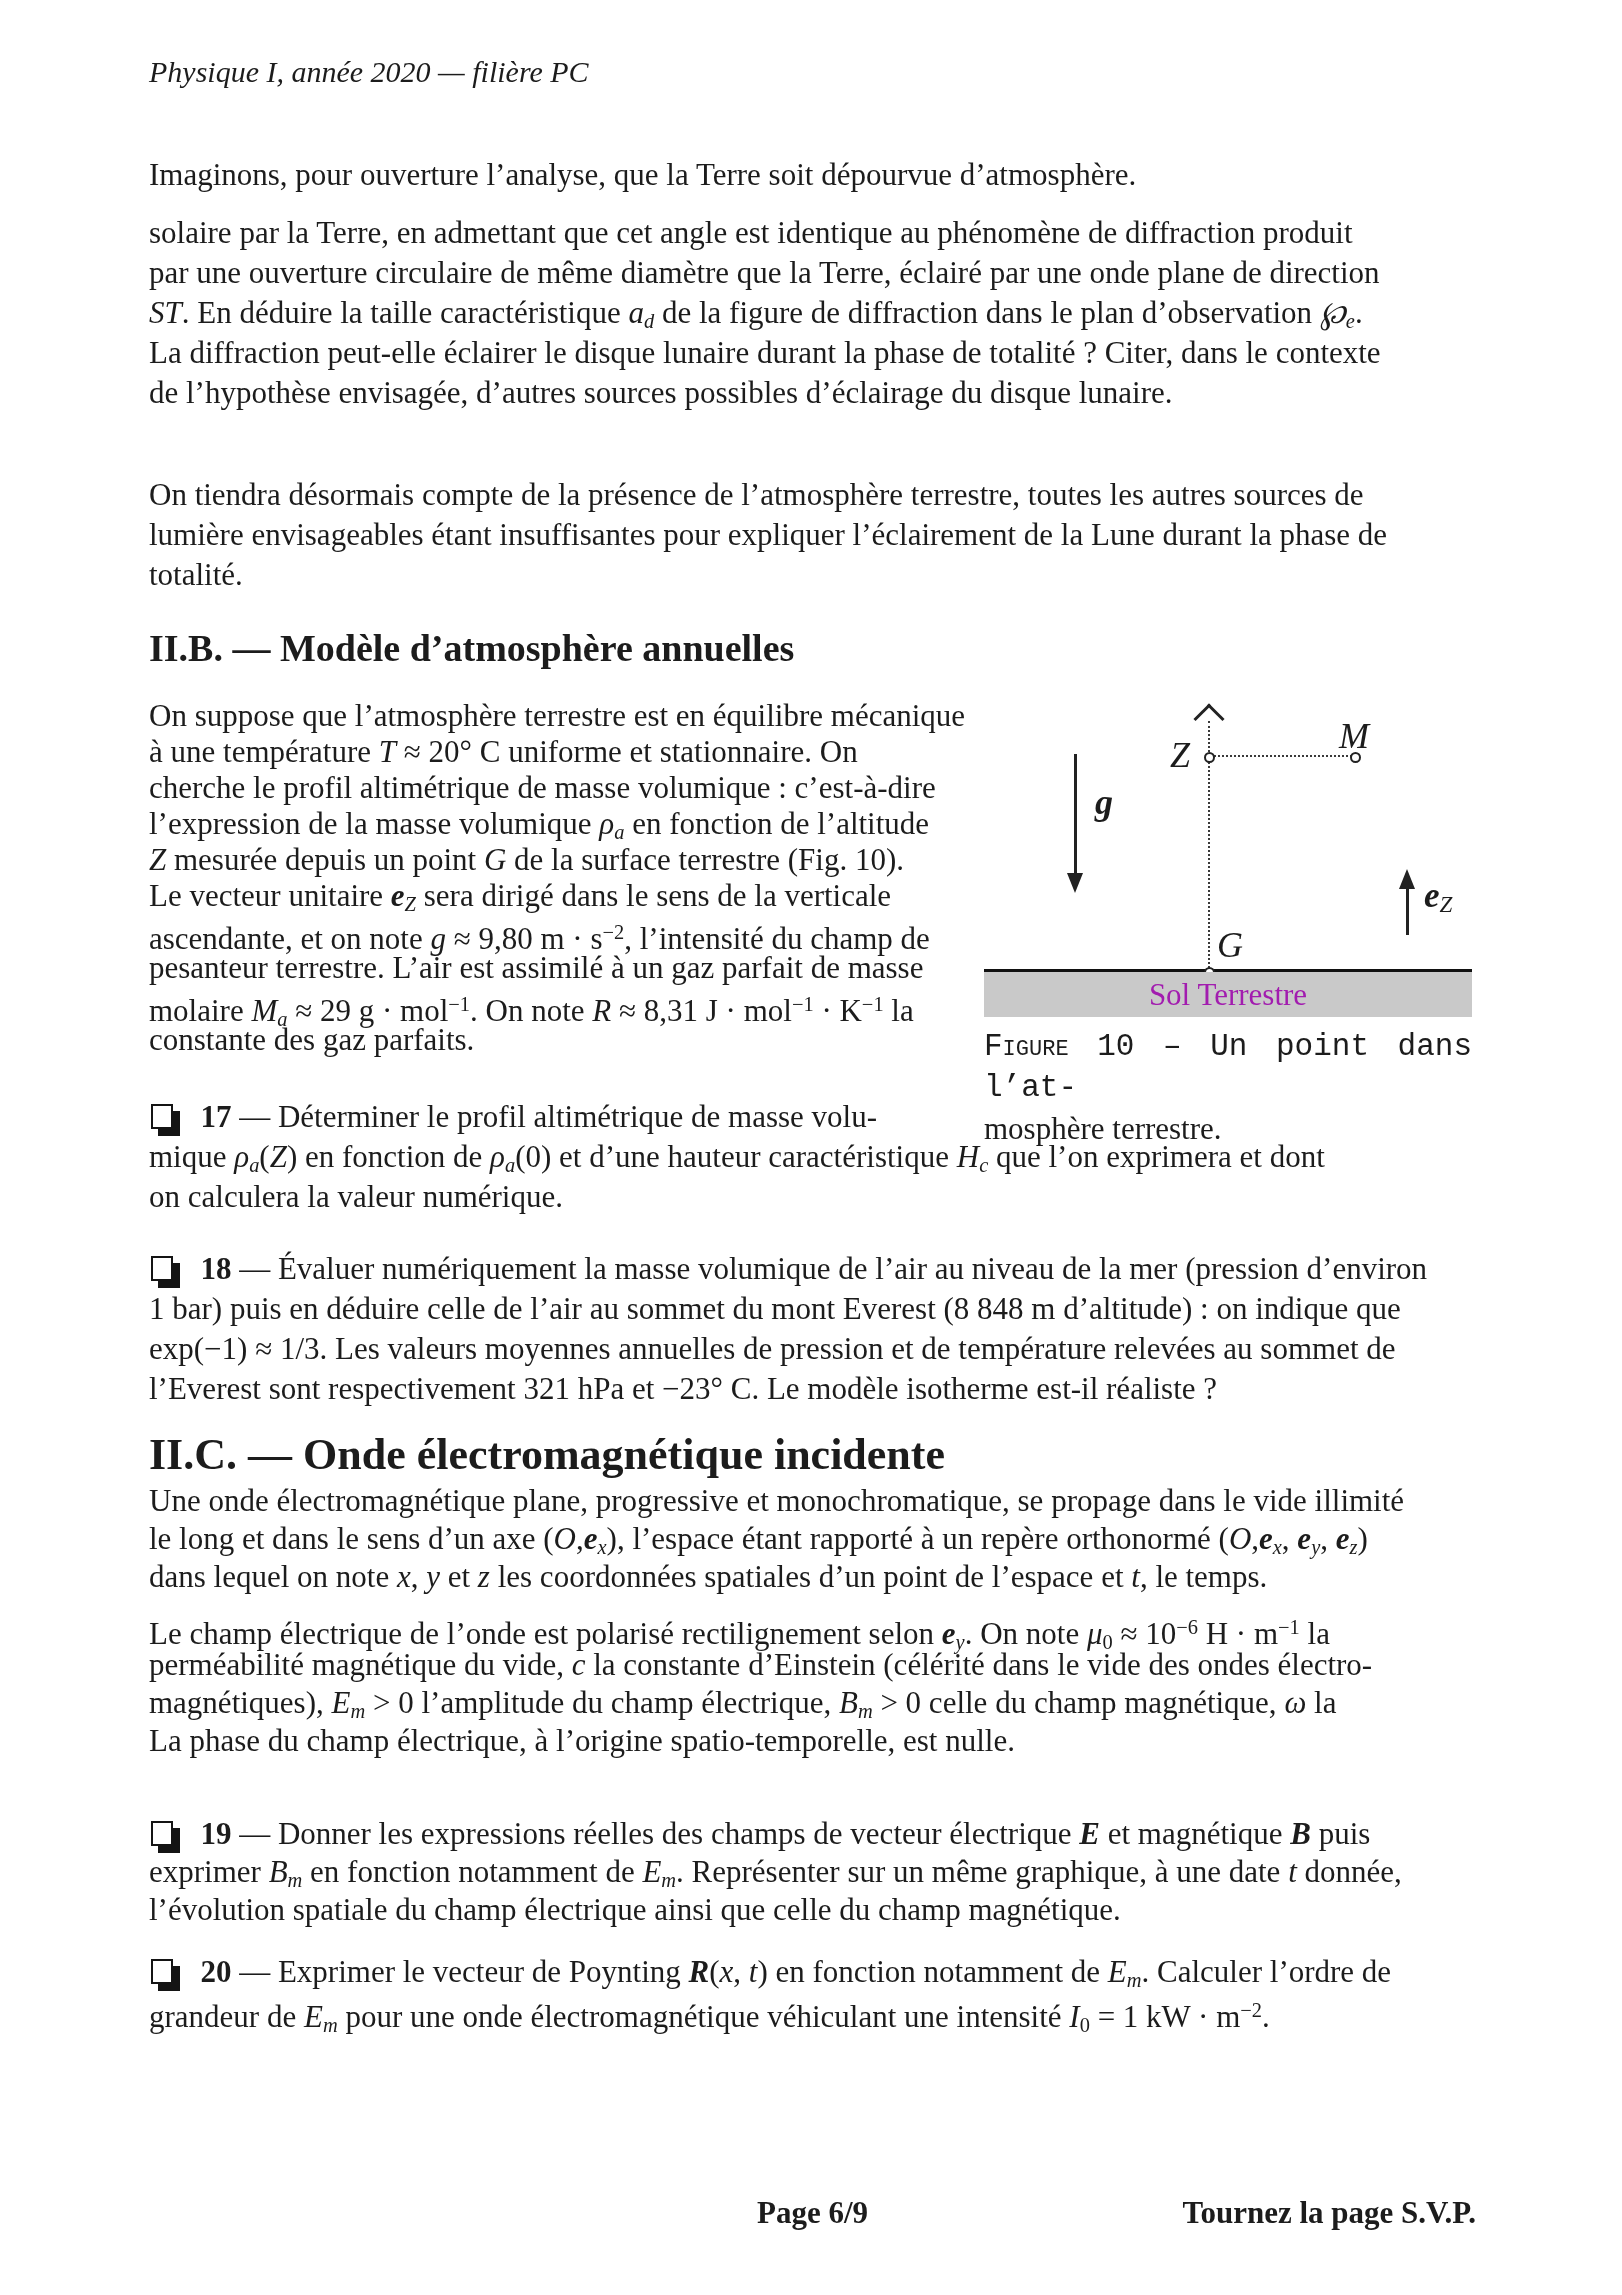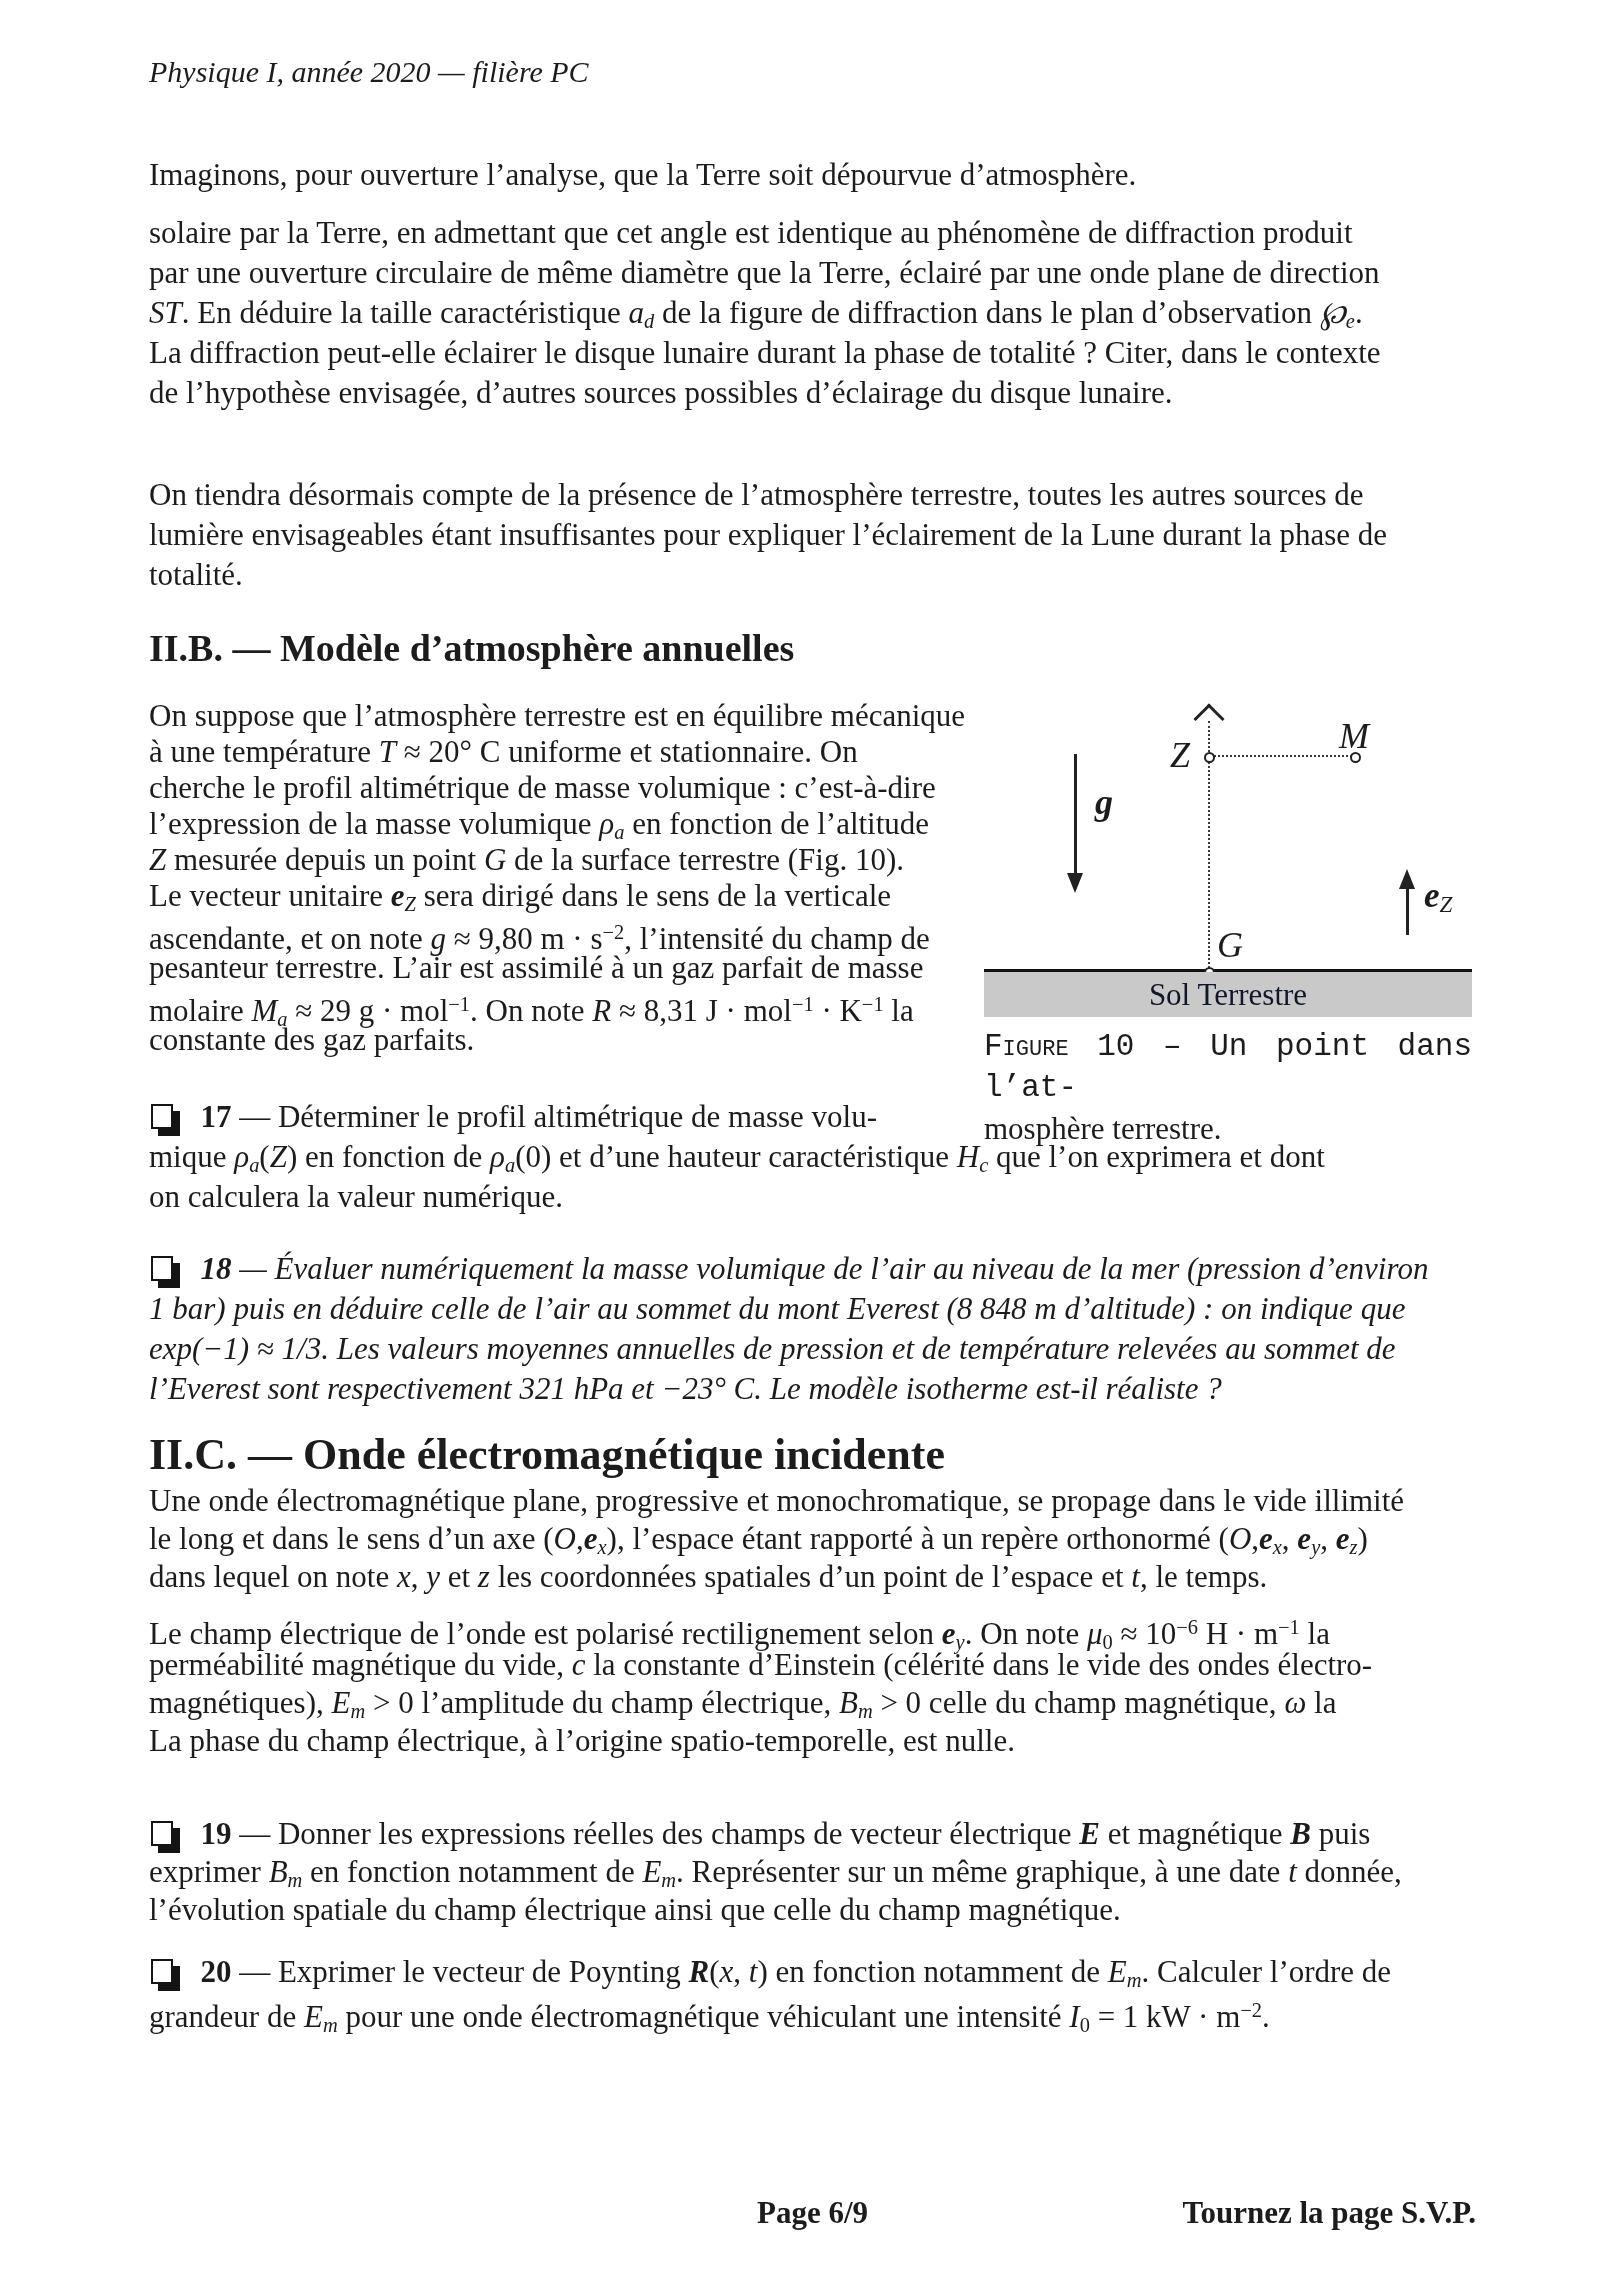--- a/index.html
+++ b/index.html
@@ -19,21 +19,21 @@
   .r-sc{font-variant:small-caps;}
   .qbox{display:inline-block;width:18px;height:21px;border:2.4px solid #141414;background:#fff;
         box-shadow:7px 7px 0 0 #141414;margin:0 27px 0 2.4px;vertical-align:-2.4px;}
   #header{top:55px;font-style:italic;font-size:30px;}
   #p1{top:155px;}
   #q16{top:213px;}
   #p2{top:475px;}
   #h-iib{top:626px;font-weight:bold;font-size:38px;}
   #atmo{top:698px;width:816px;}
   #q17{top:1097px;}
-  #q18{top:1249px;font-style:italic;}
+  #q18{top:1249px;}
   #h-iic{top:1429px;font-weight:bold;font-size:44px;}
   #p3{top:1482px;}
   #p4{top:1608px;}
   #q19{top:1815px;}
   #q20{top:1953px;}
   #footer-page{top:2195px;width:1327px;text-align:center;font-weight:bold;}
   #footer-turn{top:2195px;left:auto;right:147px;font-weight:bold;}
   
   #fig{left:984px;top:688px;width:488px;height:510px;}
   .fig-el{position:absolute;}
@@ -51,21 +51,21 @@
   #g-shaft{left:90px;top:66px;width:3.1px;height:122px;background:#222;}
   #g-head{left:83px;top:185px;width:0;height:0;border-left:8.6px solid transparent;
        border-right:8.6px solid transparent;border-top:20.4px solid #222;}
   #lab-g{left:111px;top:93px;font-weight:bold;font-style:italic;font-size:36px;}
   #ez-shaft{left:422px;top:198px;width:3.1px;height:49px;background:#222;}
   #ez-head{left:415px;top:181px;width:0;height:0;border-left:8.6px solid transparent;
        border-right:8.6px solid transparent;border-bottom:20.4px solid #222;}
   #lab-ez{left:440px;top:188px;font-size:35px;}
   #ground-line{left:0;top:281px;width:488px;height:3.1px;background:#111;}
   #ground-strip{left:0;top:284px;width:488px;height:45px;background:#c9c9c9;}
-  #ground-strip div{line-height:45px;text-align:center;font-size:31px;color:#0f172a;}
+  #ground-strip div{line-height:45px;text-align:center;font-size:31px;color:#a21caf;}
   #fig-caption{left:0;top:338px;width:488px;font-size:31px;}
   #fig-caption .capl{line-height:41px;}
   .cap-just{text-align:justify;text-align-last:justify;font-family:Liberation Mono, monospace;}
 </style>
 </head>
 <body>
 
 <div class="page">
 
   <div id="header" class="blk">Physique I, année 2020 — filière PC</div>

